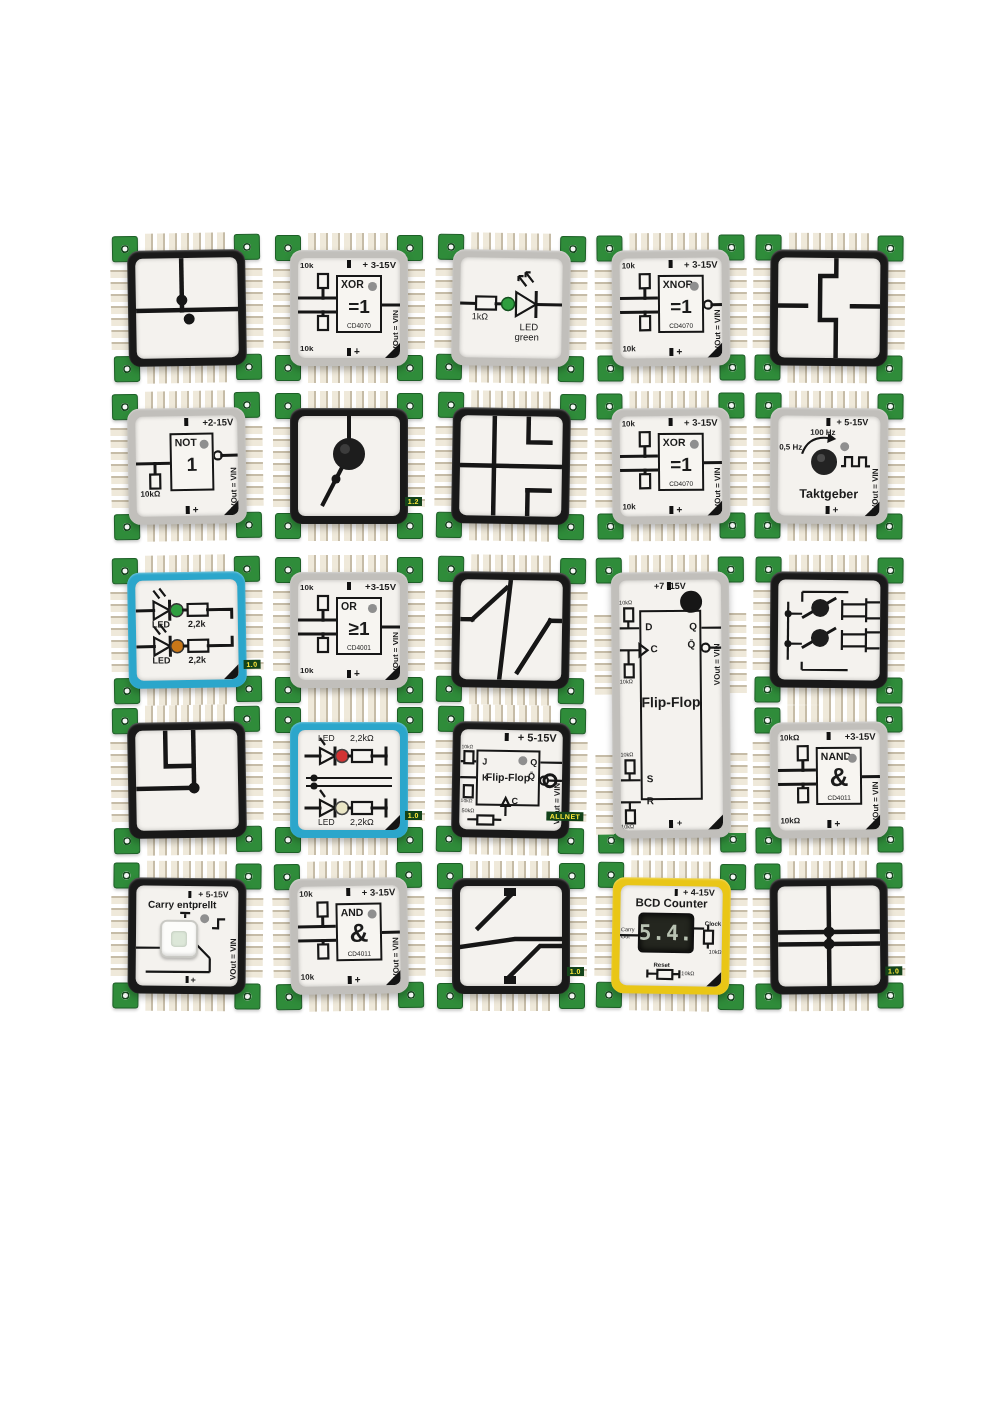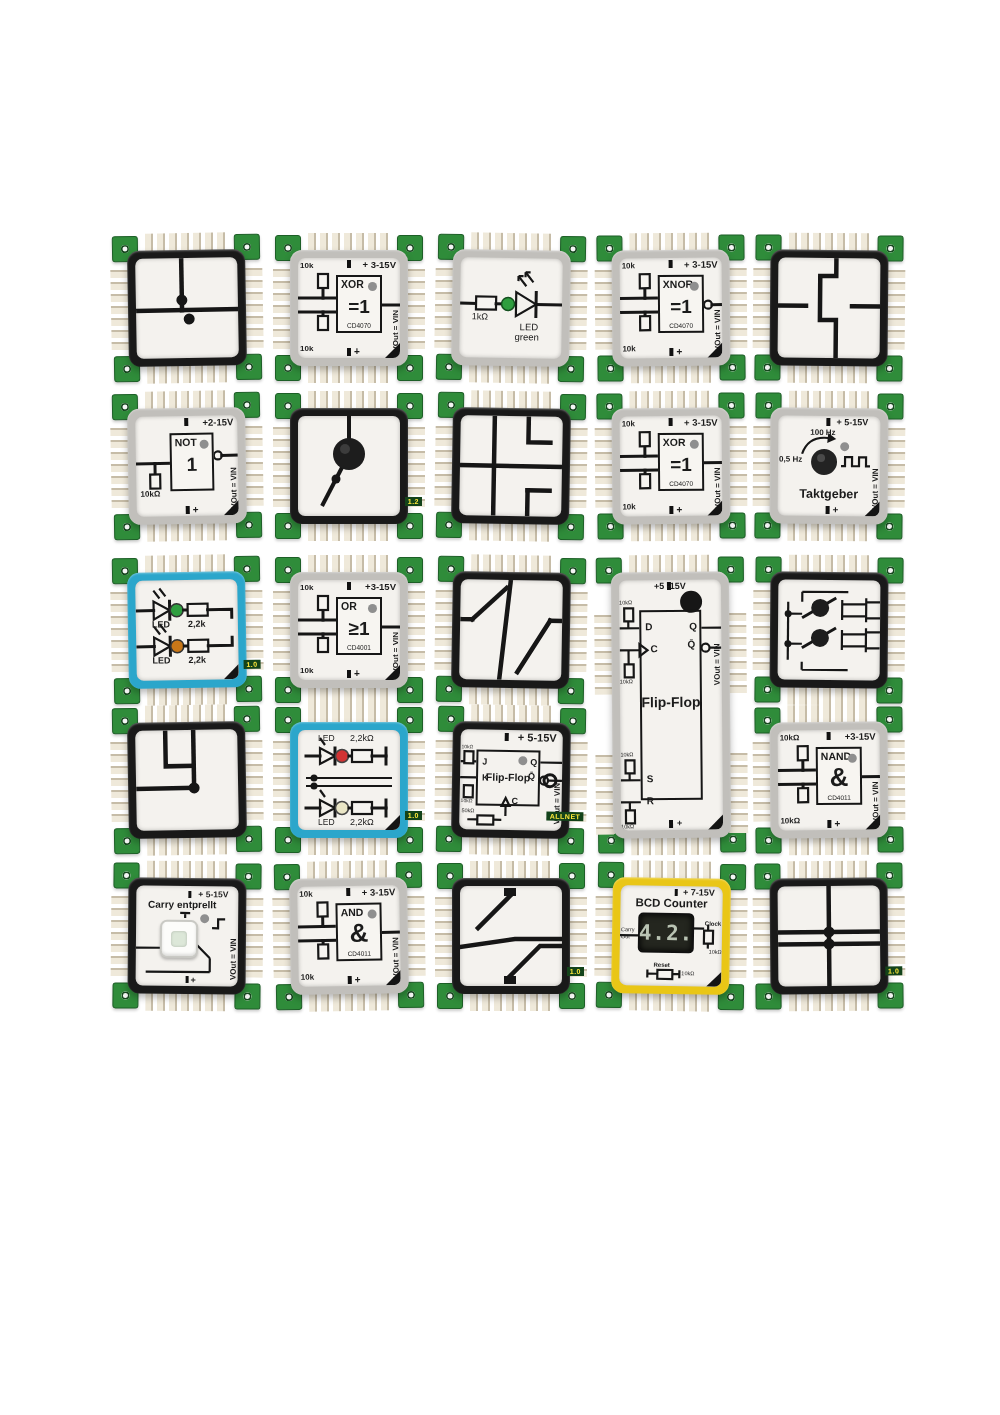--- a/index.html
+++ b/index.html
@@ -306,21 +306,21 @@
               <rect x="48" y="90" width="4" height="8" fill="#111"></rect>
               <path d="M24,38 Q30,20 50,22" stroke="#161616" stroke-width="2.2" fill="none"></path>
               <polygon points="50,17 58,23 49,27" fill="#161616"></polygon>
               <circle cx="46" cy="46" r="13" fill="#232323"></circle>
               <circle cx="43" cy="42" r="4" fill="#4a4a4a"></circle>
               <path d="M63,50 h4 v-9 h7 v9 h7 v-9 h7 v9 h4" stroke="#161616" stroke-width="2.2" fill="none"></path>
             </svg>
             <div class="gdot" style="left:62px;top:26px"></div>
             <span class="t" style="right:12px;top:2px;font-size:9px">+ 5-15V</span>
             <span class="t" style="left:32px;top:13px;font-size:8px">100 Hz</span>
-            <span class="t" style="left:1px;top:40px;font-size:8px">0,5 Hz</span>
+            <span class="t" style="left:1px;top:28px;font-size:8px">0,5 Hz</span>
             <span class="t" style="left:0;right:0;top:72px;text-align:center;font-size:12.5px">Taktgeber</span>
             <span class="vout">VOut = VIN</span>
             <span class="t" style="left:55px;bottom:1px;font-size:10px">+</span>
             <div class="wedge"></div>
           </div>
         </div>
       </div>
       <div class="brick" style="left: 128px; top: 572px; width: 118px; height: 116px; transform: rotate(-1deg);">
         <div class="tab" style="left:-15px;top:-15px"></div>
         <div class="tab" style="right:-15px;top:-15px"></div>
@@ -437,21 +437,21 @@
               <path d="M90,68 H102" stroke="#161616" stroke-width="2.2" fill="none"></path>
               <rect x="5" y="28" width="9" height="13" fill="#f6f4f0" stroke="#161616" stroke-width="2.2"></rect>
               <rect x="5" y="84" width="9" height="13" fill="#f6f4f0" stroke="#161616" stroke-width="2.2"></rect>
               <rect x="5" y="180" width="9" height="13" fill="#f6f4f0" stroke="#161616" stroke-width="2.2"></rect>
               <rect x="5" y="230" width="9" height="13" fill="#f6f4f0" stroke="#161616" stroke-width="2.2"></rect>
               <path d="M9,41 V48 M9,84 V70 M9,193 V200 M9,230 V222" stroke="#161616" stroke-width="2.2" fill="none"></path>
               <polygon points="20,64 20,76 28,70" stroke="#161616" stroke-width="2.2" fill="none"></polygon>
               <circle cx="72" cy="22" r="11" fill="#161616"></circle>
             </svg>
             <div class="gatebox" style="left:20px;top:30px;width:62px;height:190px;background:transparent"></div>
-            <span class="t" style="left:0;right:0;top:2px;text-align:center;font-size:9px">+5 -15V</span>
+            <span class="t" style="left:0;right:0;top:2px;text-align:center;font-size:9px">+7 -15V</span>
             <span class="t" style="left:26px;top:42px;font-size:10px">D</span>
             <span class="t" style="left:31px;top:64px;font-size:10px">C</span>
             <span class="t" style="left:26px;top:194px;font-size:10px">S</span>
             <span class="t" style="left:26px;top:216px;font-size:10px">R</span>
             <span class="t" style="left:70px;top:42px;font-size:10px">Q</span>
             <span class="t" style="left:68px;top:60px;font-size:10px">Q̄</span>
             <span class="t" style="left:0;right:0;top:115px;text-align:center;font-size:14px">Flip-Flop</span>
             <span class="t" style="left:0px;top:20px;font-size:5.5px;font-weight:normal">10kΩ</span>
             <span class="t" style="left:0px;top:99px;font-size:5.5px;font-weight:normal">10kΩ</span>
             <span class="t" style="left:0px;top:172px;font-size:5.5px;font-weight:normal">10kΩ</span>
@@ -728,24 +728,24 @@
             <svg class="g" viewBox="0 0 102 100" preserveAspectRatio="none">
               <rect x="54" y="3" width="3" height="7" fill="#111"></rect>
               <path d="M70,42 H84" stroke="#161616" stroke-width="2.2" fill="none"></path>
               <rect x="84" y="44" width="9" height="13" fill="#f6f4f0" stroke="#161616" stroke-width="2.2"></rect>
               <path d="M88,38 V44 M88,57 V62" stroke="#161616" stroke-width="2.2" fill="none"></path>
               <path d="M0,50 H18" stroke="#161616" stroke-width="2.2" fill="none"></path>
               <rect x="38" y="84" width="15" height="9" fill="#f6f4f0" stroke="#161616" stroke-width="2.2"></rect>
               <path d="M28,88 H38 M53,88 H60" stroke="#161616" stroke-width="2.2" fill="none"></path>
               <path d="M28,84 v8 M60,84 v8" stroke="#161616" stroke-width="2.2" fill="none"></path>
             </svg>
-            <span class="t" style="right:8px;top:2px;font-size:9px">+ 7-15V</span>
+            <span class="t" style="right:8px;top:2px;font-size:9px">+ 4-15V</span>
             <span class="t" style="left:0;right:0;top:12px;text-align:center;font-size:11.5px">BCD Counter</span>
             <div class="disp" style="left:18px;top:27px;width:52px;height:36px">
-              <span class="digits">4.2.</span>
+              <span class="digits">5.4.</span>
             </div>
             <span class="t" style="right:1px;top:34px;font-size:6px">Clock</span>
             <span class="t" style="right:0px;top:63px;font-size:5.5px;font-weight:normal">10kΩ</span>
             <span class="t" style="left:1px;top:42px;font-size:5.5px;font-weight:normal">Carry</span>
             <span class="t" style="left:1px;top:49px;font-size:5.5px;font-weight:normal">Out</span>
             <span class="t" style="left:34px;top:76px;font-size:6px">Reset</span>
             <span class="t" style="left:62px;top:85px;font-size:5.5px;font-weight:normal">10kΩ</span>
             <div class="wedge"></div>
           </div>
         </div>

